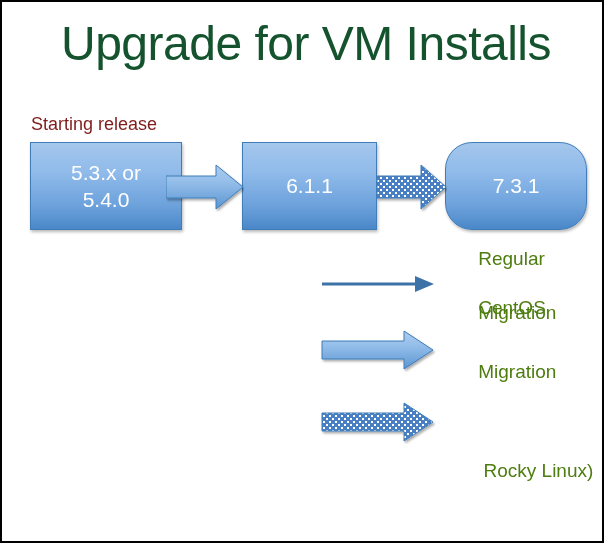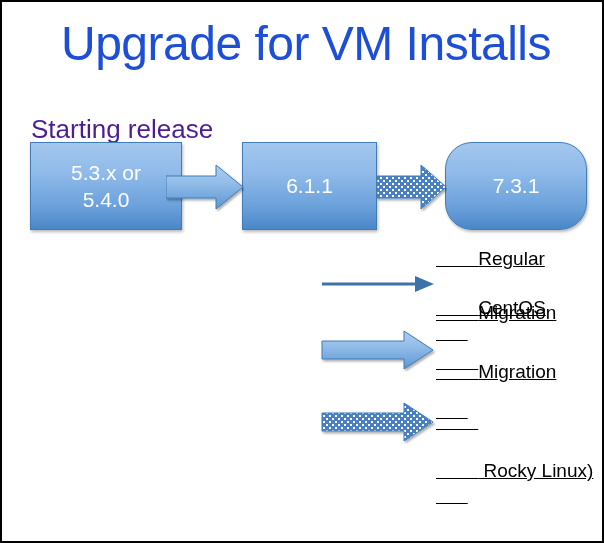--- a/index.html
+++ b/index.html
@@ -14,32 +14,32 @@
     overflow:hidden;
   }
 
   
   .title{
     position:absolute;
     left:0; right:0; top:14px;
     text-align:center;
     font-size:48px;
     font-weight:400;
-    color:#1d4ed8;
+    color:#14532d;
     letter-spacing:-0.5px;
     white-space:nowrap;
     padding-left:8px;
   }
 
   
   .caption{
     position:absolute;
     left:29px; top:112px;
-    font-size:26px;
-    color:#4c1d95;
+    font-size:18px;
+    color:#7f1d1d;
     white-space:nowrap;
     text-align:center;
   }
 
   
   .rel-box{
     position:absolute;
     top:140px;
     height:88px;
     box-sizing:border-box;
@@ -86,23 +86,22 @@
     flex:0 0 116px;
     height:44px;
     position:relative;
   }
   .legend-glyph svg{display:block;width:100%;height:100%;}
 
   .legend-label{
     flex:1 1 auto;
     font-size:19px;
     line-height:1.30;
-    color:#000000;
+    color:#4d7c0f;
     white-space:pre;
-    text-decoration:underline;
   }
 
   .r1{height:40px;}
   .r2{height:52px;}
   .r3{height:52px;}
 </style>
 </head>
 <body>
 
 <div class="slide">

